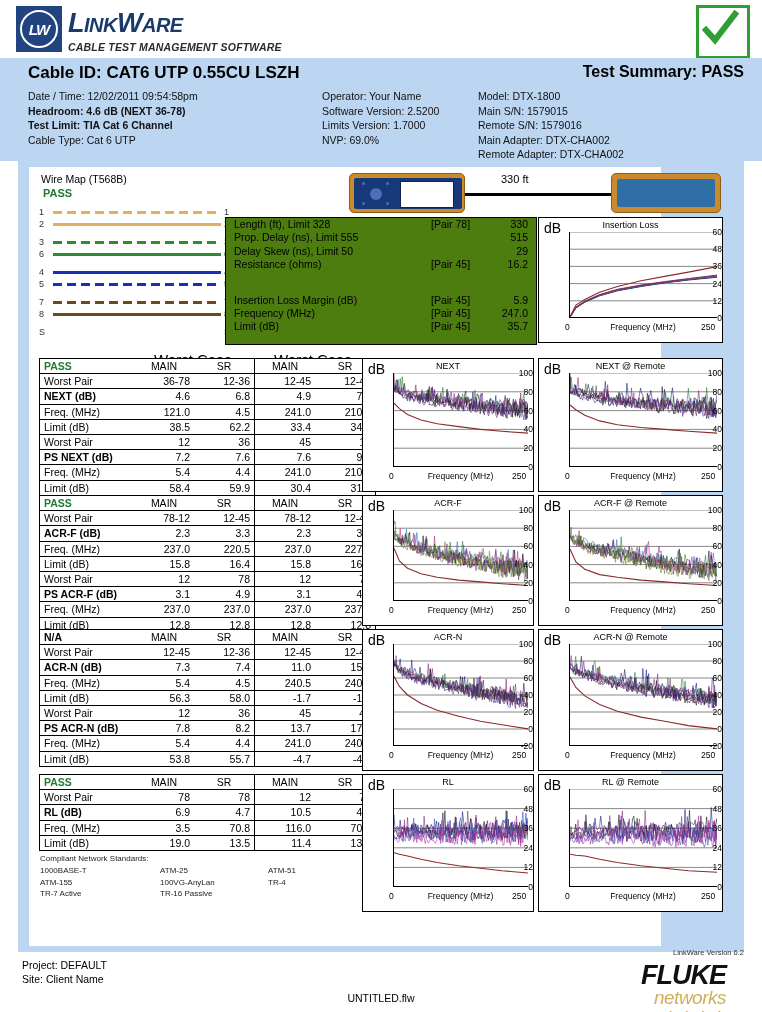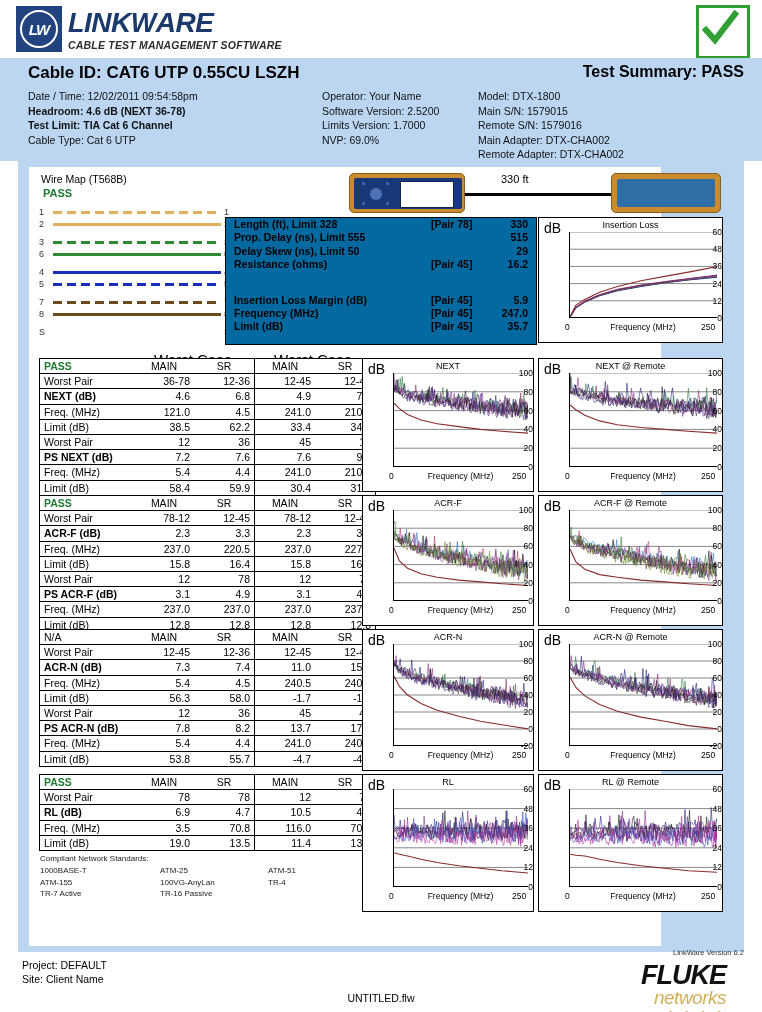--- a/index.html
+++ b/index.html
@@ -8,21 +8,21 @@
 
   
   .brandbar{position:absolute;left:0;top:0;width:762px;height:58px;background:#fff;}
   .lw-logo{position:absolute;left:16px;top:6px;width:46px;height:46px;background:#21437f;
            display:flex;align-items:center;justify-content:center;}
   .lw-logo .ring{width:34px;height:34px;border-radius:50%;border:2.5px solid #fff;
            display:flex;align-items:center;justify-content:center;color:#fff;
            font-size:15px;font-weight:bold;font-style:italic;letter-spacing:-1px;}
   .brandtext{position:absolute;left:68px;top:8px;}
   .brandtext .l1{font-size:27px;font-weight:bold;font-style:italic;color:#1b3a6b;letter-spacing:-0.5px;line-height:30px;}
-  .brandtext .l1 .sm{font-size:28px;}
+  .brandtext .l1 .sm{font-size:20px;}
   .brandtext .l2{font-size:10.5px;font-weight:bold;font-style:italic;color:#2b2b2b;letter-spacing:0.2px;margin-top:1px;}
   .checkbox-pass{position:absolute;right:12px;top:5px;width:48px;height:48px;border:3px solid #2f9e33;background:#fff;}
   .checkbox-pass svg{display:block;}
 
   
   .infoband{position:absolute;left:0;top:58px;width:762px;height:103px;background:#bcd6f2;}
   .cable-id{position:absolute;left:28px;top:5px;font-size:17px;font-weight:bold;color:#000;}
   .test-summary{position:absolute;right:18px;top:5px;font-size:16px;font-weight:bold;}
   .info-col{position:absolute;font-size:10.5px;line-height:14.6px;color:#111;}
   .info-col.c1{left:28px;top:31px;}
@@ -39,21 +39,21 @@
   .wiremap-pass{position:absolute;left:14px;top:20px;font-size:11px;font-weight:bold;color:#1f7a33;}
   .wm{position:absolute;left:10px;top:40px;width:200px;}
   .wm-row{position:relative;height:12px;}
   .wm-row .num{position:absolute;font-size:9px;top:0px;line-height:11px;color:#333;}
   .wm-row .num.l{left:0px;}
   .wm-row .num.r{left:185px;}
   .wm-row .wire{position:absolute;left:14px;top:4px;width:168px;height:3px;}
   .wm-gap{height:6px;}
 
   
-  .measbox{position:absolute;left:196px;top:50px;width:310px;height:126px;border:1px solid #000;background:#0369a1;font-weight:bold;}
+  .measbox{position:absolute;left:196px;top:50px;width:310px;height:126px;border:1px solid #000;background:#4d7c0f;}
   .meas-line{position:relative;height:13.4px;font-size:10.5px;}
   .meas-line .lbl{position:absolute;left:8px;}
   .meas-line .pair{position:absolute;left:205px;}
   .meas-line .val{position:absolute;left:258px;width:44px;text-align:right;}
   .meas-spacer{height:22px;}
 
   
   .tester{position:absolute;left:320px;top:4px;width:372px;height:44px;}
   .dev-main{position:absolute;left:0px;top:2px;width:116px;height:40px;background:#c98b2e;border-radius:5px;
      border:1px solid #8a5d16;box-sizing:border-box;}
@@ -70,21 +70,21 @@
   .tbl-hdr{position:absolute;font-size:15px;text-align:center;}
   table.dt{position:absolute;border-collapse:collapse;font-size:10.5px;background:#fff;}
   table.dt td{border:1px solid #000;padding:0 4px;height:14.2px;line-height:14.2px;}
   table.dt td.lbl{text-align:left;width:86px;border-right:none;border-left:1px solid #000;}
   table.dt td.num{text-align:right;width:52px;border-left:none;border-right:none;}
   table.dt td.numsep{text-align:right;width:52px;border-left:1px solid #000;border-right:none;}
   table.dt td.numlast{text-align:right;width:52px;border-left:none;border-right:1px solid #000;}
   table.dt td.hdr{text-align:center;}
   table.dt tr.sep td{border-top:1.6px solid #000;}
   table.dt .status{font-weight:bold;color:#1f7a33;}
-  table.dt .statusna{font-weight:normal;color:#000;}
+  table.dt .statusna{font-weight:bold;color:#000;}
   table.dt .bold{font-weight:bold;}
 
   
   .compl{position:absolute;left:40px;top:853px;font-size:8px;line-height:11.4px;color:#222;}
   .compl .hd{margin-bottom:1px;}
   .compl .cgrid{position:relative;width:290px;}
   .compl .crow{position:relative;height:11.4px;}
   .compl .cc1{position:absolute;left:0;}
   .compl .cc2{position:absolute;left:120px;}
   .compl .cc3{position:absolute;left:228px;}

